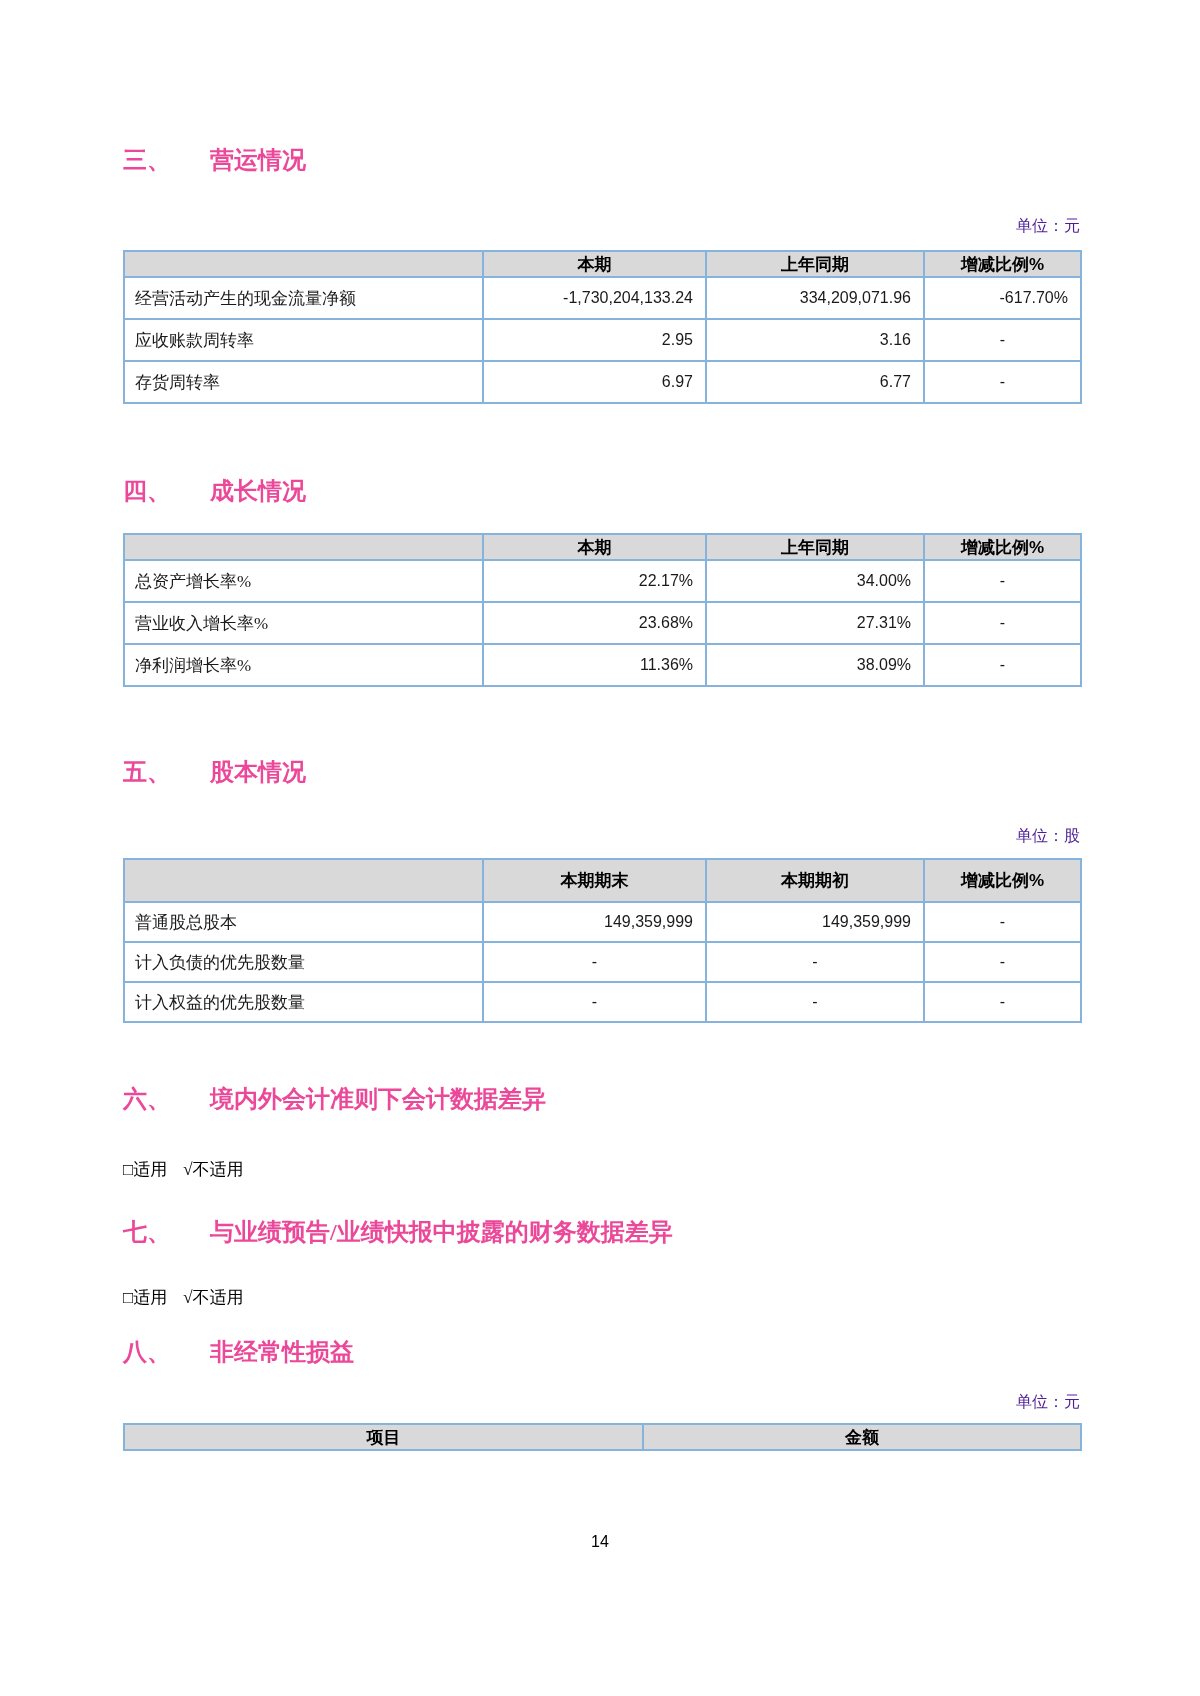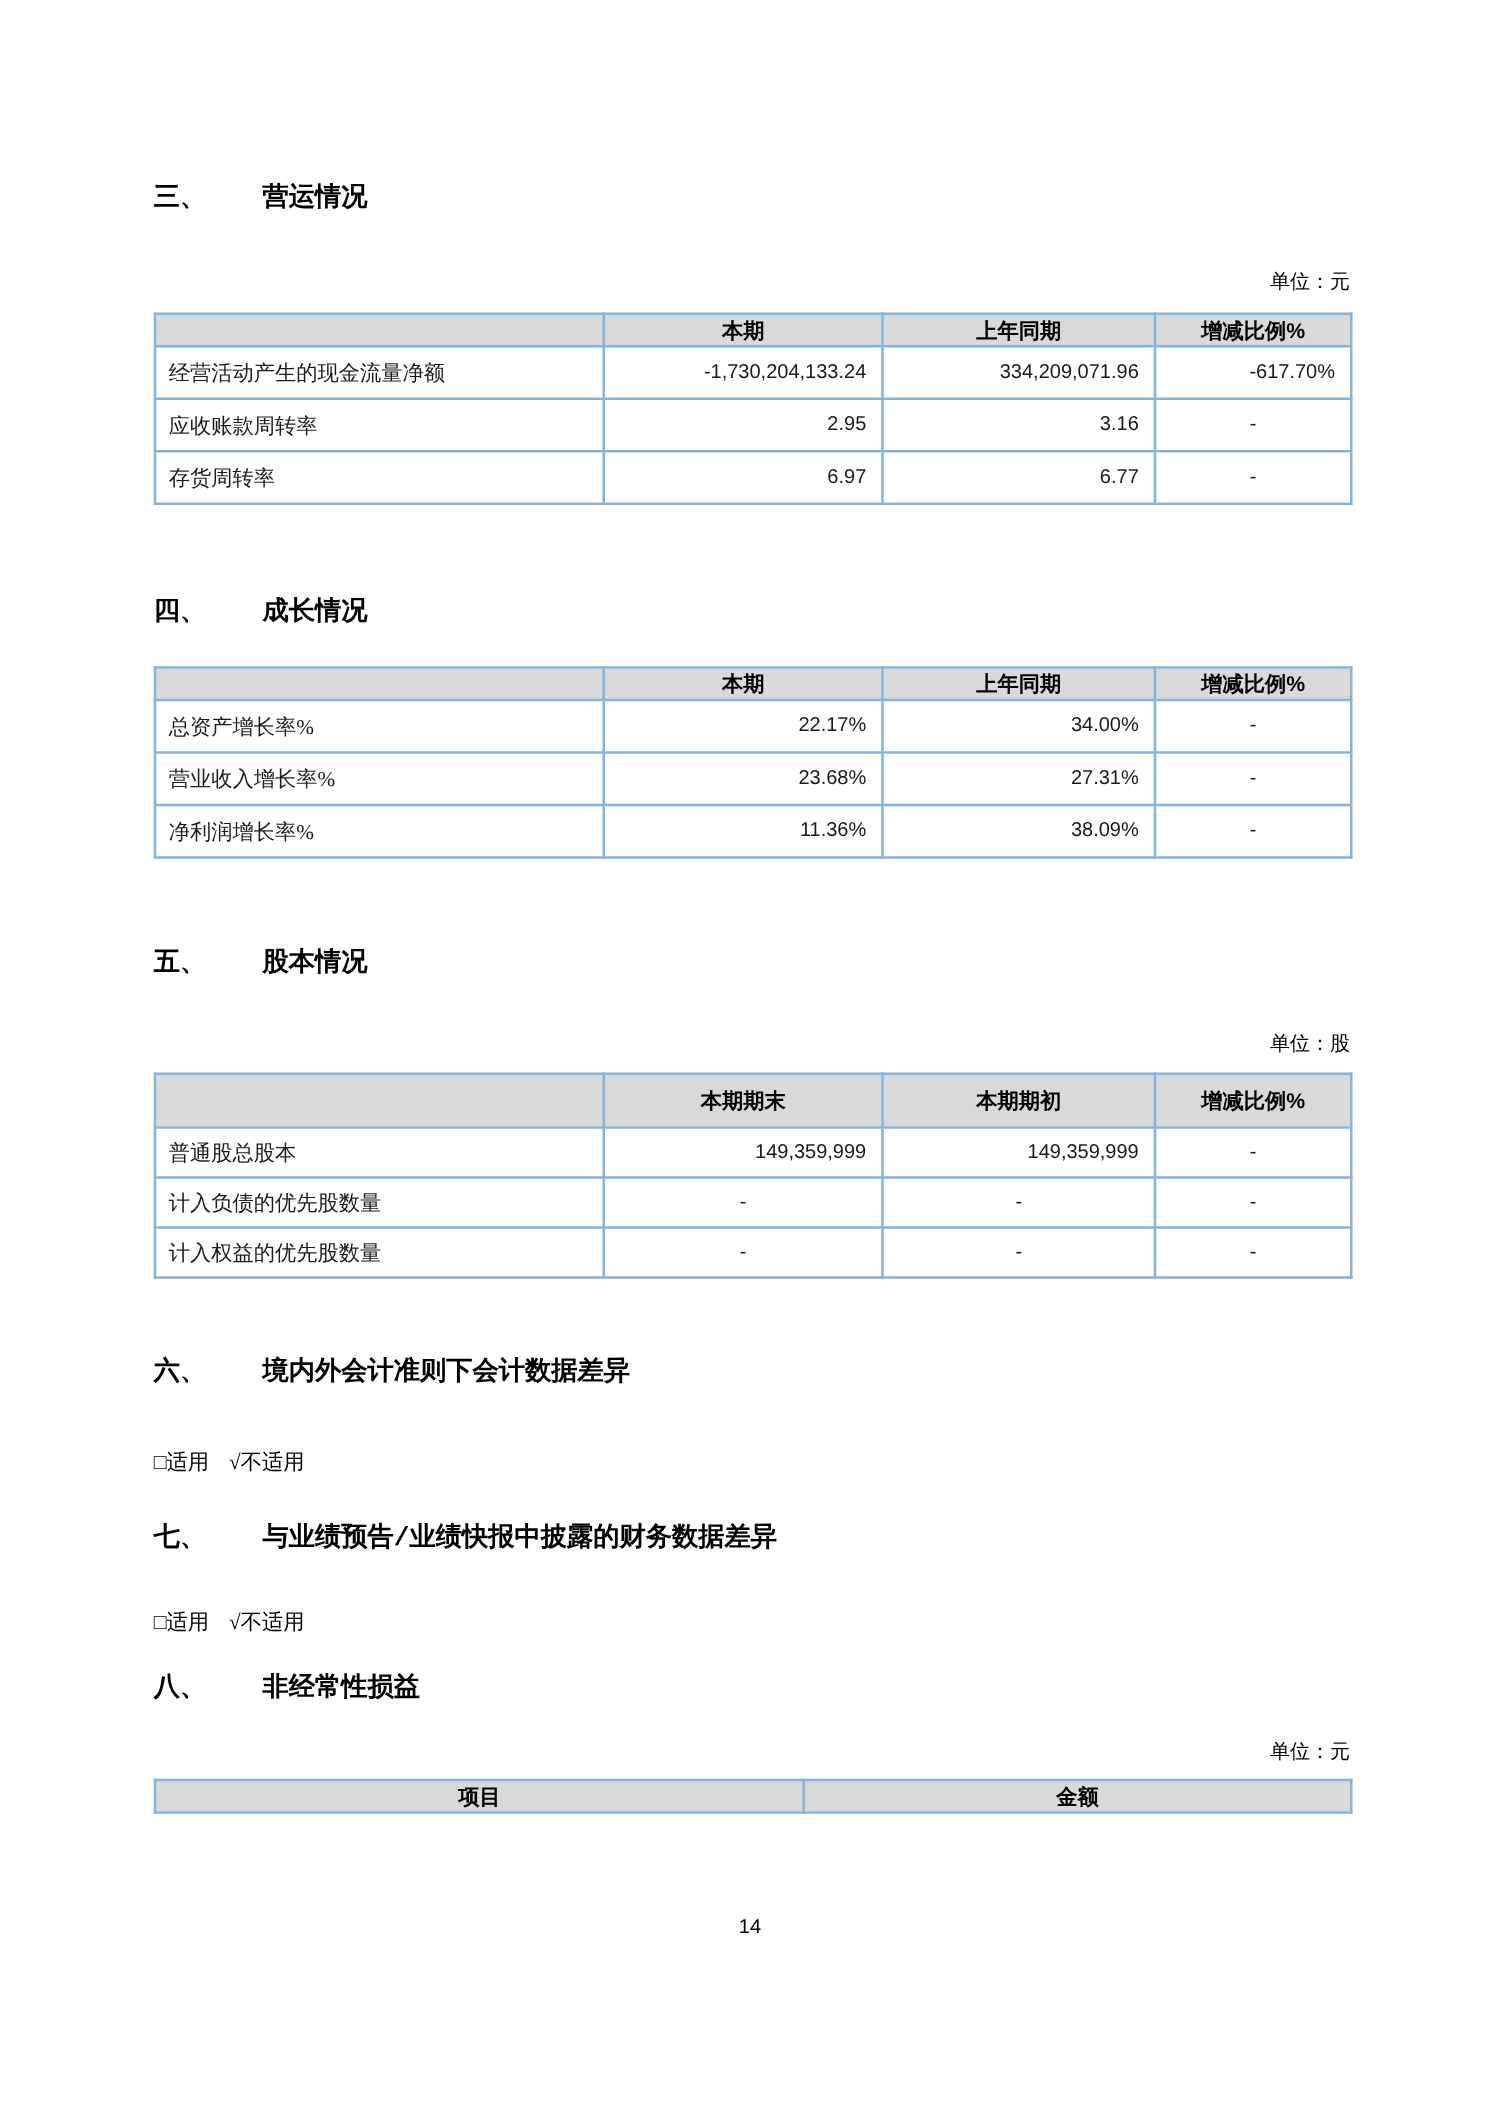--- a/index.html
+++ b/index.html
@@ -1,24 +1,24 @@
 <!DOCTYPE html>
 <html><head>
 <meta charset="utf-8">
 <style>
   html,body{margin:0;padding:0;background:#ffffff;}
   body{width:1200px;height:1696px;position:relative;overflow:hidden;
        font-family:"Liberation Serif","DejaVu Serif",serif;color:#1a1a1a;}
   .abs{position:absolute;left:123px;width:957px;}
 
-  .heading{font-size:21px;font-weight:bold;color:#000000;line-height:28px;
-           font-family:Liberation Mono, monospace;}
+  .heading{font-size:24px;font-weight:bold;color:#ec4899;line-height:28px;
+           font-family:Liberation Serif, serif;}
   .h-num{display:inline-block;width:87px;}
 
-  .unit{font-size:16px;text-align:right;line-height:20px;color:#000000;}
+  .unit{font-size:16px;text-align:right;line-height:20px;color:#4c1d95;}
 
   table{border-collapse:collapse;table-layout:fixed;width:957px;
         font-size:17px;}
   td,th{border:2px solid #85b3dc;overflow:hidden;vertical-align:middle;
         padding:0;}
   th{background:#d9d9d9;font-weight:bold;text-align:center;
      font-family:"Liberation Sans","DejaVu Sans",sans-serif;font-size:17px;color:#000;}
   tr.hdr{height:26px;}
   tr.row{height:42px;padding-left:44px;}
   #table3 tr.hdr{height:43px;}

